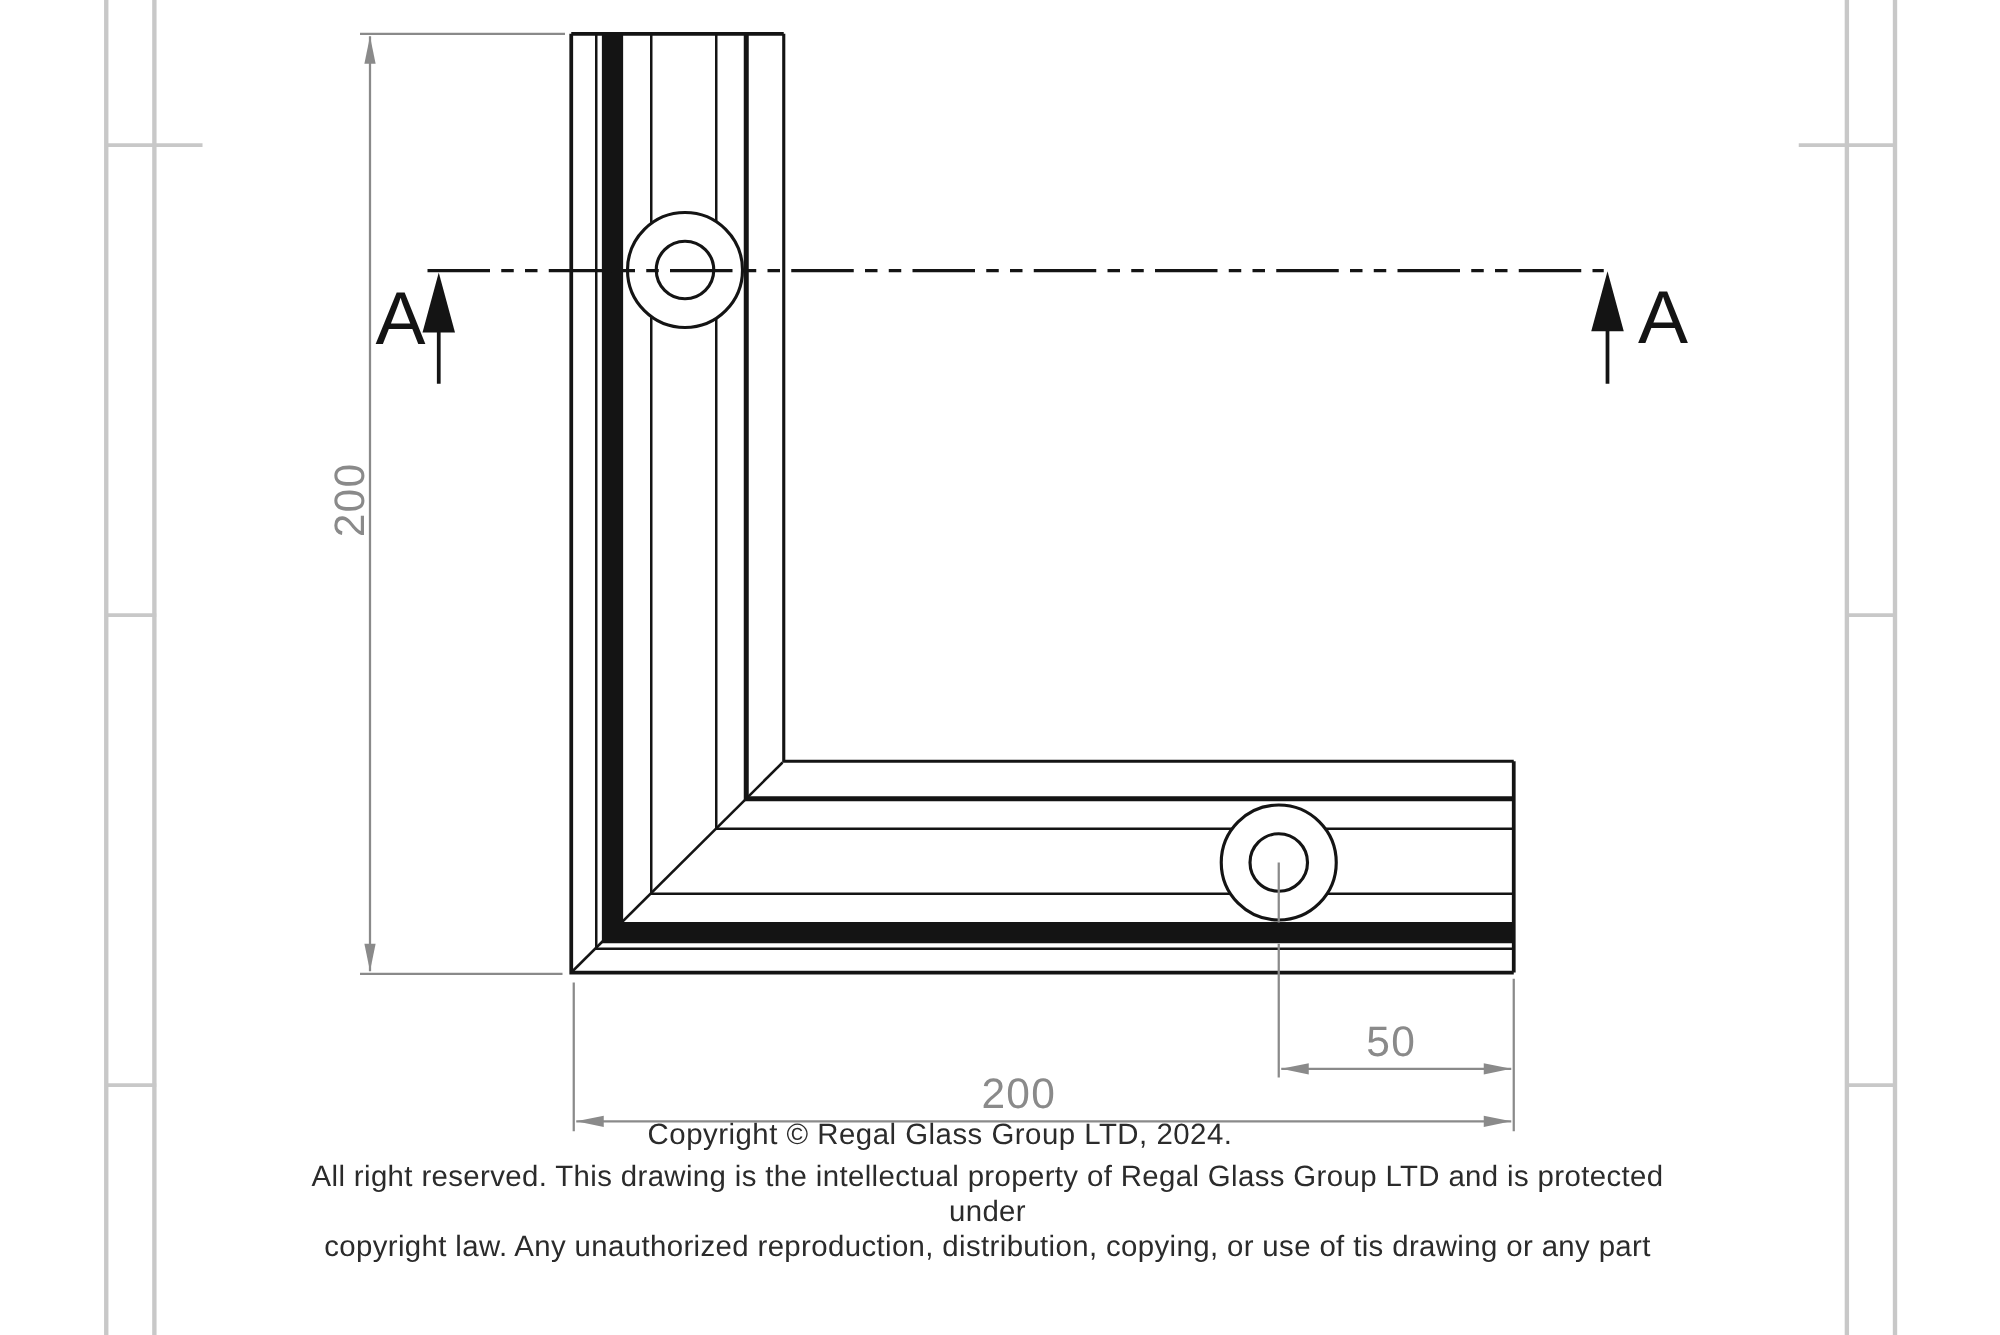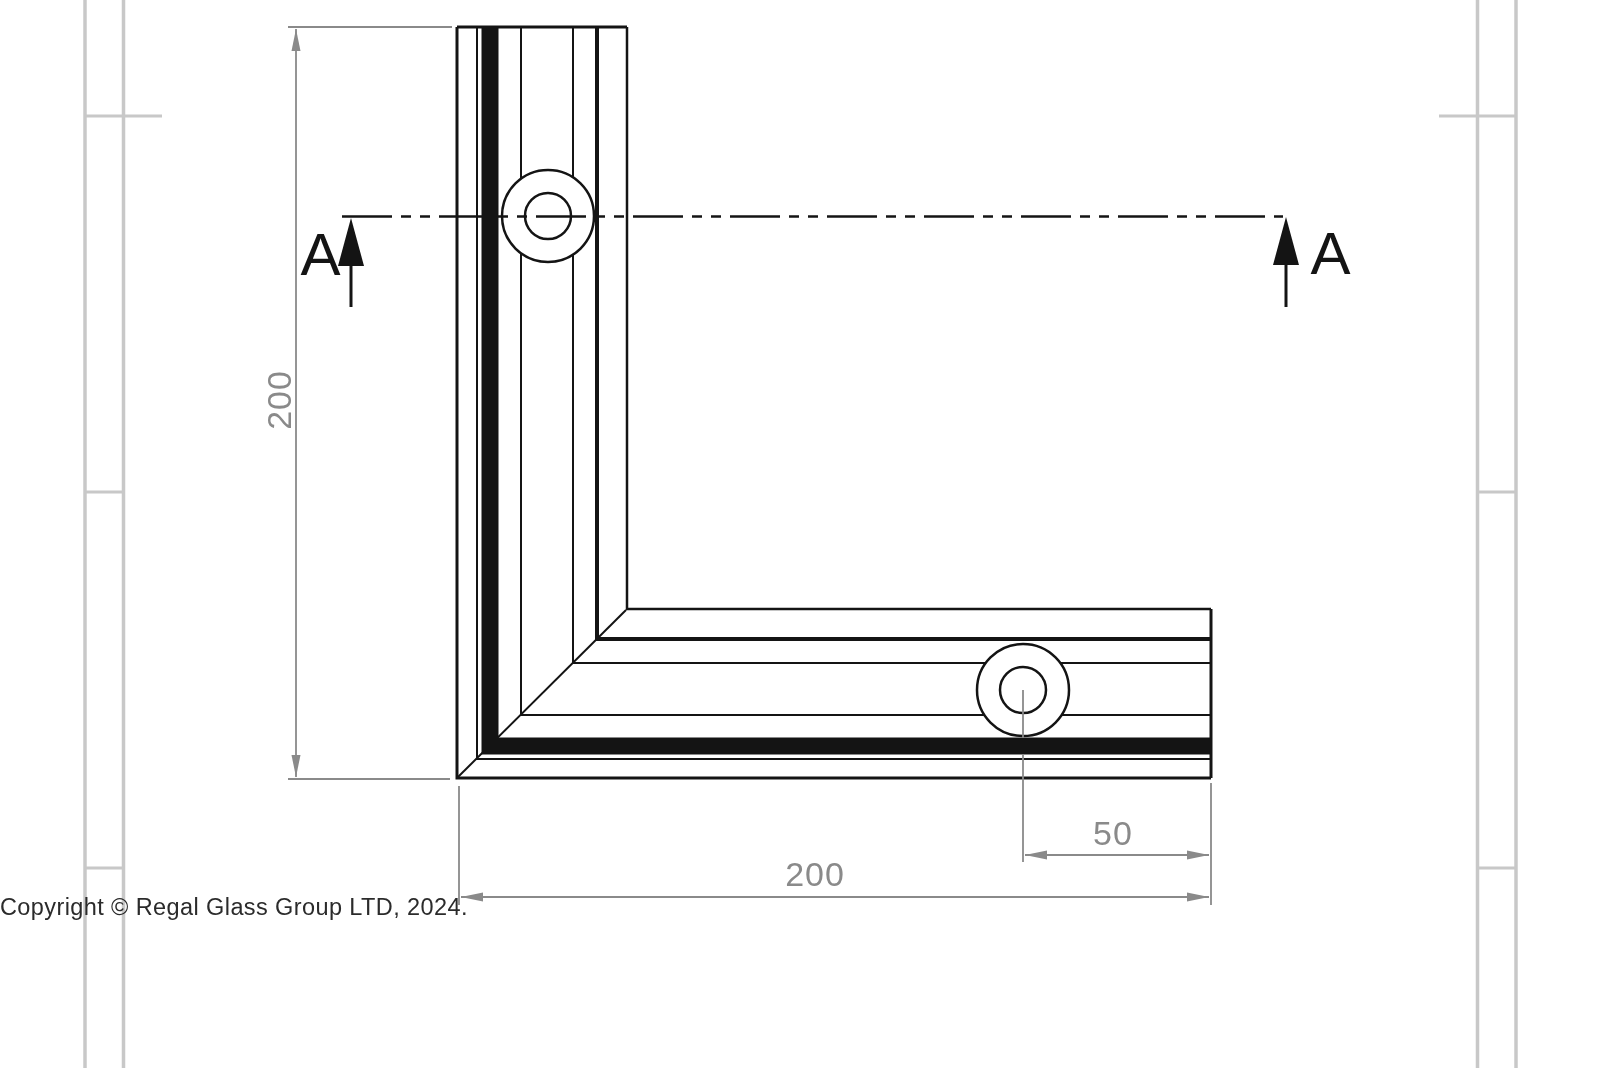--- a/index.html
+++ b/index.html
@@ -33,21 +33,21 @@
   .section-arrow-head  { fill: #141414; }
   .section-letter { fill: #141414; font-size: 60px; letter-spacing: 1px; }
 
   
   .dim { stroke: #8a8a8a; stroke-width: 1.8; fill: none; }
   .dim-arrow { fill: #8a8a8a; }
   .dim-text { fill: #8a8a8a; font-size: 34px; letter-spacing: 1px; }
 
   .footer-copyright {
     position: absolute; left: 0; top: 894px; width: 1504px;
-    text-align: left; font-size: 23.5px; color: #2b2b2b; letter-spacing: 0.4px;
+    text-align: center; font-size: 23.5px; color: #2b2b2b; letter-spacing: 0.4px;
   }
   .footer-legal {
     position: absolute; left: 240px; top: 927px; width: 1100px;
     text-align: center; font-size: 23.5px; line-height: 28.2px;
     color: #2b2b2b; letter-spacing: 0.3px;
   }
 </style>
 </head>
 <body>
 
@@ -127,15 +127,17 @@
       <line class="dim" x1="1023" y1="755" x2="1023" y2="862"></line>
       <line class="dim" x1="1025" y1="855" x2="1209" y2="855"></line>
       <polygon class="dim-arrow" points="1025,855 1047,850.5 1047,859.5"></polygon>
       <polygon class="dim-arrow" points="1209,855 1187,850.5 1187,859.5"></polygon>
       <text class="dim-text" x="1113" y="845" text-anchor="middle">50</text>
     </g>
   </svg>
 
   <div class="footer-copyright">Copyright © Regal Glass Group LTD, 2024.</div>
   <div class="footer-legal">
+    <div>All right reserved. This drawing is the intellectual property of Regal Glass Group LTD and is protected under</div>
+    <div>copyright law. Any unauthorized reproduction, distribution, copying, or use of tis drawing or any part</div>
   </div>
 
 </div>
 
 </body></html>

